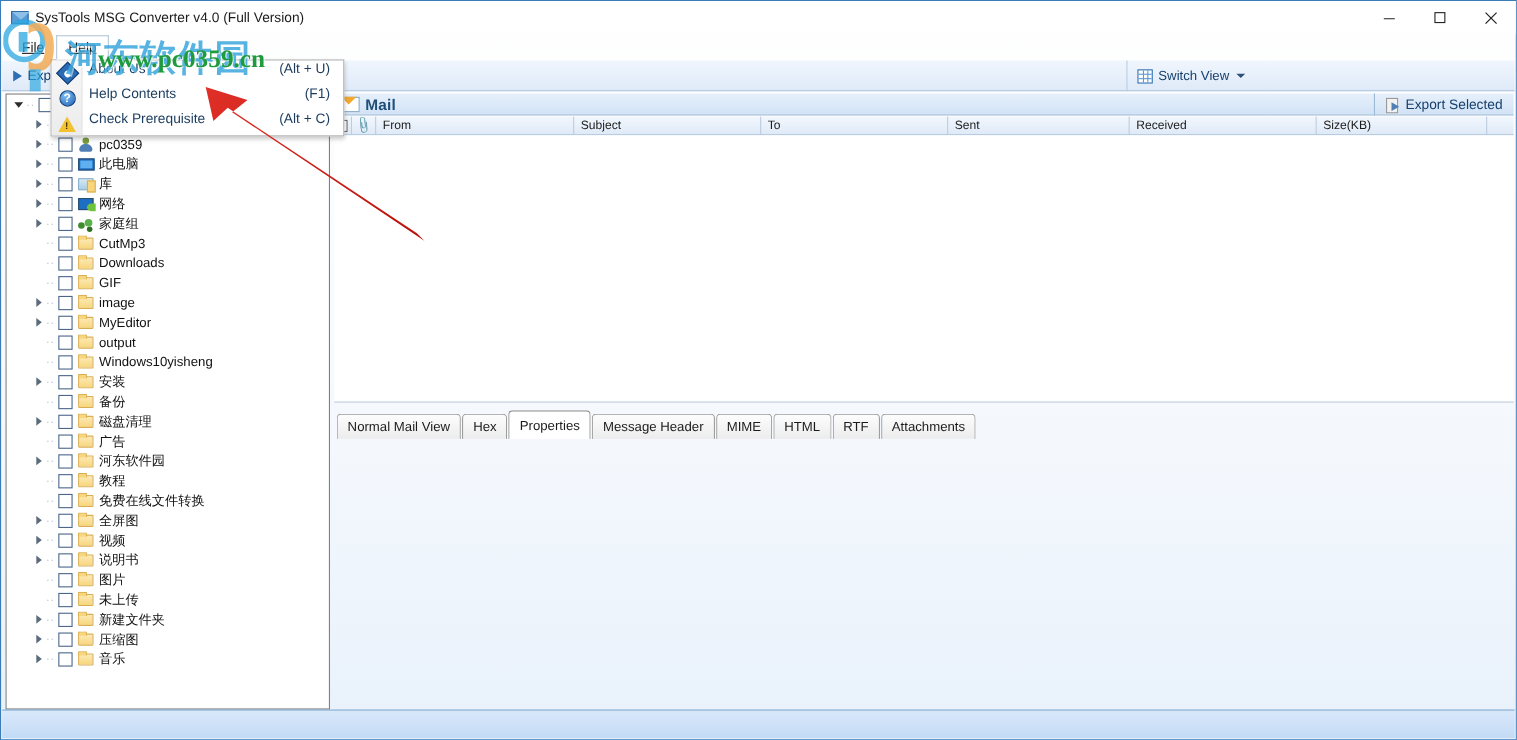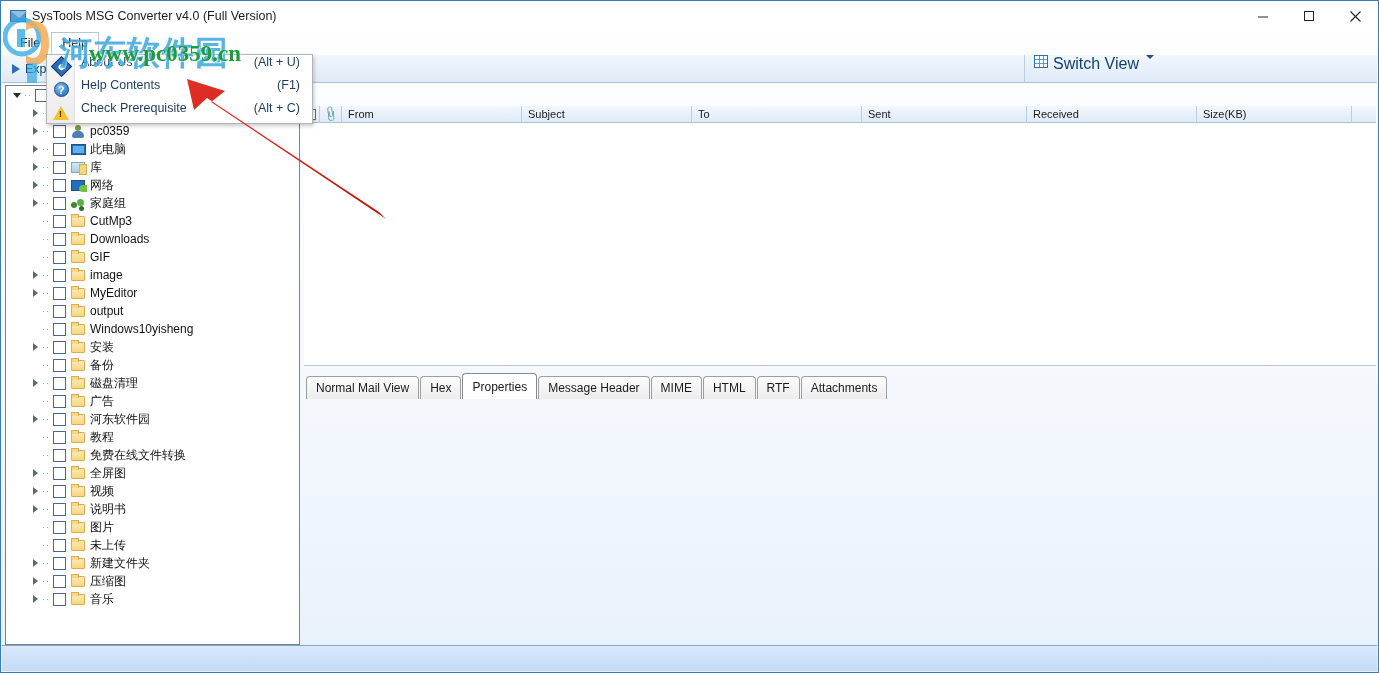--- a/index.html
+++ b/index.html
@@ -50,21 +50,21 @@
     color: #222; font-size: 13px;
   }
   .winbtn svg { display: block; }
 
   
   .menubar {
     position: absolute; left: 0; top: 30px; width: 1377px; height: 24px;
     display: flex; align-items: center; padding-left: 8px;
   }
   .menuitem {
-    padding: 3px 11px; font-size: 12.5px; color: #1b1b1b; line-height: 16px;
+    padding: 3px 11px; font-size: 12.5px; color: #1b1b1b; line-height: 16px; text-decoration: underline;
   }
   .menuitem.open {
     background: #ffffff; border: 1px solid #b6c6d8; border-bottom: 1px solid #ffffff;
     padding: 2px 10px; position: relative; z-index: 60;
   }
 
   
   .ribbon {
     position: absolute; left: 1px; top: 54px; width: 1375px; height: 28px;
     background: linear-gradient(#f0f6fd, #dfeaf8);
@@ -74,23 +74,23 @@
   .export-btn {
     display: flex; align-items: center; gap: 5px; padding: 2px 8px 2px 6px;
     margin-left: 4px; color: #16406e; font-size: 12.5px;
   }
   .tri-right {
     width: 0; height: 0; border-top: 5px solid transparent;
     border-bottom: 5px solid transparent; border-left: 8px solid #2c6fb5;
   }
   .switchview {
     position: absolute; left: 1022px; top: 0; height: 28px;
-    display: flex; align-items: flex-start; gap: 5px;
+    display: flex; align-items: center; gap: 5px;
     border-left: 1px solid #b9cee3; padding-left: 9px;
-    color: #16406e; font-size: 16px;
+    color: #16406e; font-size: 12px;
   }
   .grid-icon {
     width: 14px; height: 13px; background: #ffffff; border: 1px solid #2c6fb5;
     position: relative;
   }
   .grid-icon:before {
     content:""; position:absolute; left:0; top:3px; width:12px; height:1px; background:#5b9bd5;
     box-shadow: 0 4px 0 #5b9bd5;
   }
   .grid-icon:after {
@@ -634,20 +634,28 @@
           <span class="dots">··</span>
           <span class="cbx"></span>
           <span class="ticon">
             <span class="ic-folder"></span>
           </span>
           <span class="tlabel">音乐</span>
         </div>
       </div>
   </div>
 
+  <div class="mail-header">
+    <span class="mail-ico"></span>
+    <span class="mail-title">Mail</span>
+    <div class="export-sel">
+      <span class="exp-ico"></span>
+      <span>Export Selected</span>
+    </div>
+  </div>
 
   <div class="col-header" id="col-header">
       <div class="col col-ic" style="width: 16px; flex: 0 0 16px;">
         <span class="doc-gl"></span>
       </div>
       <div class="col col-ic" style="width: 22px; flex: 0 0 22px;">
         <span class="clip-gl">📎</span>
       </div>
       <div class="col" style="width: 180px; flex: 0 0 180px;">
         <span>From</span>

